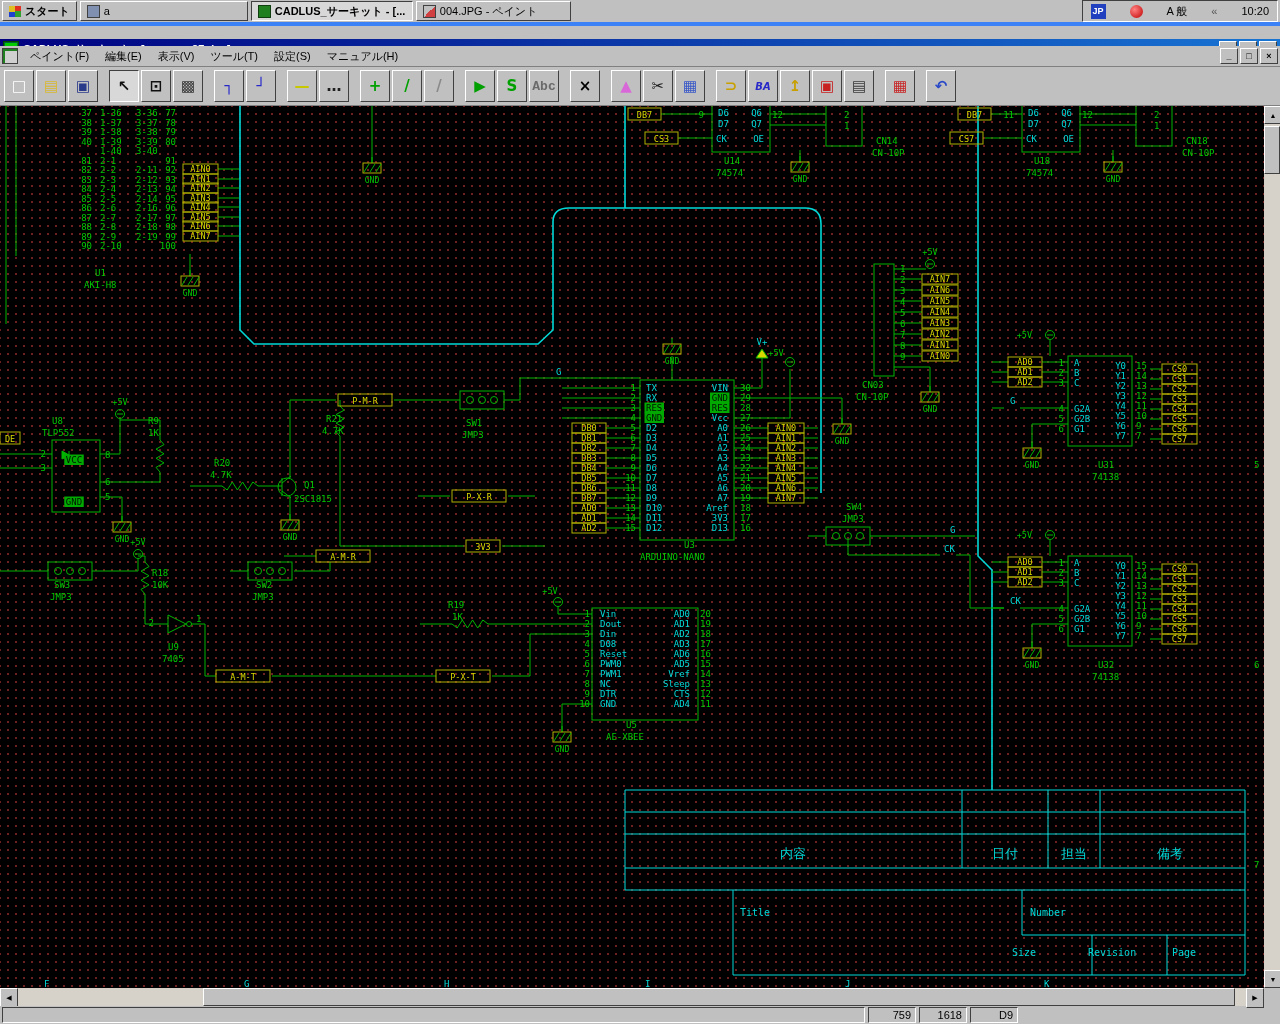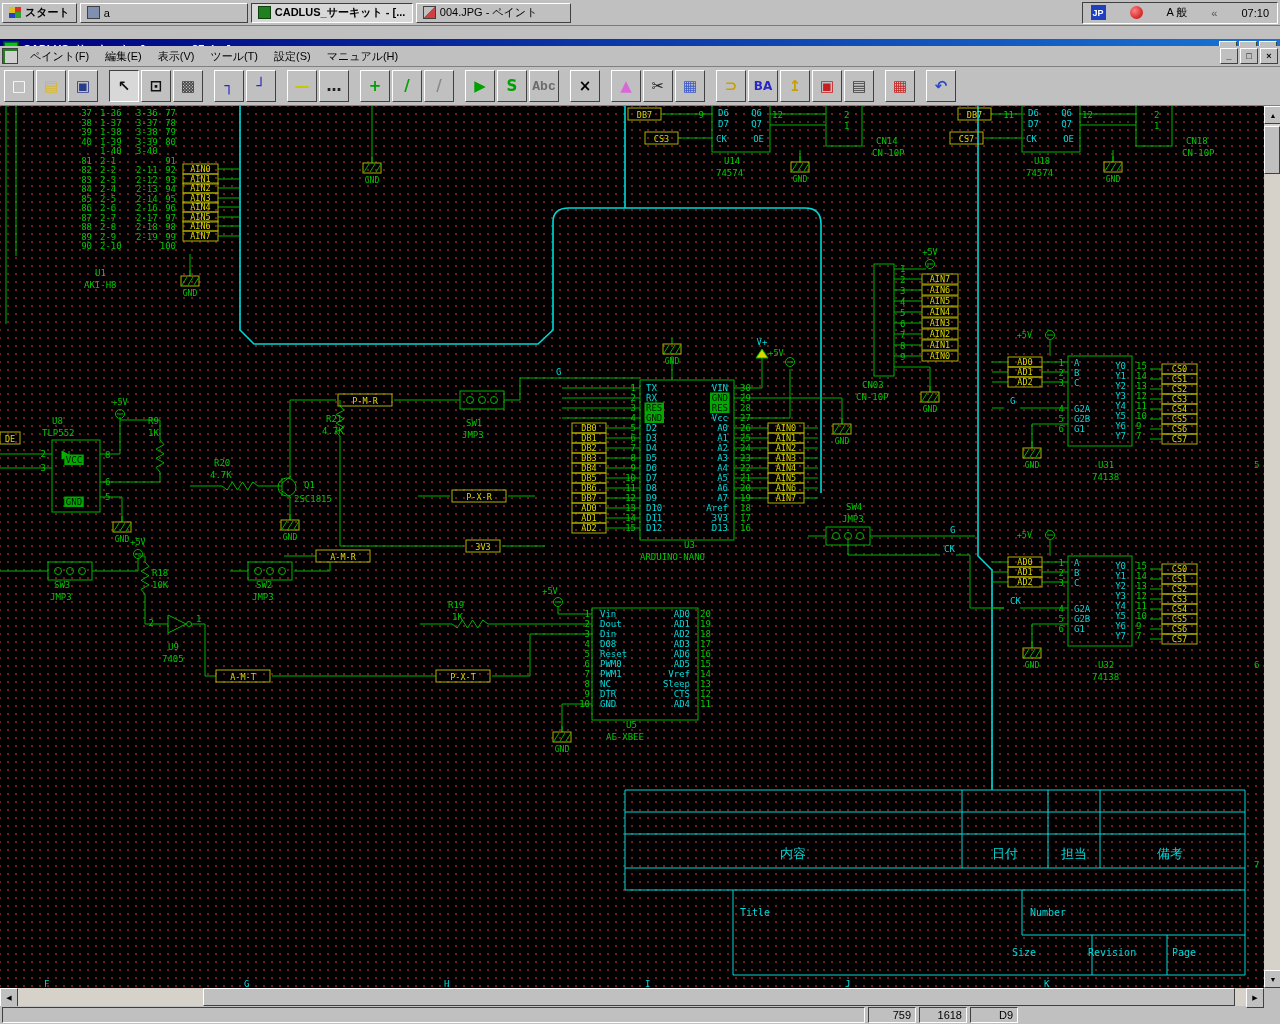--- a/index.html
+++ b/index.html
@@ -2,21 +2,21 @@
 <html><head>
 <meta charset="utf-8">
 <style>
   html,body{margin:0;padding:0}
   body{width:1280px;height:1024px;overflow:hidden;background:#c0c0c0;
        font-family:"Liberation Sans",sans-serif;font-size:11px;position:relative}
   .raised{border:1px solid;border-color:#ffffff #404040 #404040 #ffffff;background:#c0c0c0}
   .sunken{border:1px solid;border-color:#404040 #ffffff #ffffff #404040;background:#c0c0c0}
   
   #taskbar{position:absolute;top:0;left:0;width:1280px;height:26px;background:#c0c0c0;
-           border-bottom:1px solid #3b82f6;display:flex;align-items:center;gap:3px;
+           border-bottom:4px solid #3b82f6;display:flex;align-items:center;gap:3px;
            padding:2px 2px;box-sizing:border-box;z-index:50}
   .taskbtn{height:20px;display:flex;align-items:center;gap:4px;padding:0 6px;font-size:11px;
            white-space:nowrap;overflow:hidden;cursor:default}
   #start-btn{font-weight:bold}
   .winflag{width:12px;height:11px;display:inline-block;
            background:conic-gradient(#e03020 0 25%,#30a030 0 50%,#2040d0 0 75%,#e0c020 0)}
   .tico{width:11px;height:11px;display:inline-block}
   .task-a .tico{background:#8090b0;border:1px solid #404040}
   .task-cad .tico{background:#208020;border:1px solid #104010}
   .task-paint .tico{background:linear-gradient(135deg,#c0c0c0 50%,#d04040 50%);border:1px solid #404040}
@@ -91,21 +91,21 @@
   </button>
   <button class="raised taskbtn task-paint" style="width:155px;justify-content:flex-start">
     <span class="tico"></span>
     <span>004.JPG - ペイント</span>
   </button>
   <div id="tray" class="sunken">
     <span class="jpbadge">JP</span>
     <span class="reddot"></span>
     <span>A 般</span>
     <span style="color:#555">«</span>
-    <span>07:10</span>
+    <span>10:20</span>
   </div>
 </div>
 
 <div id="titlebar">
   <span class="appicon"></span>
   <span>CADLUS_サーキット - [nagasm_37.drw]</span>
   <span class="wbtns">
     <span class="wbtn raised">_</span>
     <span class="wbtn raised">□</span>
     <span class="wbtn raised">×</span>
@@ -185,21 +185,21 @@
     <div class="tbtn raised">
       <span style="color: rgb(32, 32, 32);">✂</span>
     </div>
     <div class="tbtn raised">
       <span style="color: rgb(56, 88, 200);">▦</span>
     </div>
     <div class="tbtn raised" style="margin-left: 9px;">
       <span style="color: rgb(200, 160, 0);">⊃</span>
     </div>
     <div class="tbtn raised">
-      <span style="color: rgb(40, 40, 200); font-size: 12px;">BA</span>
+      <span style="color: rgb(40, 40, 200); font-size: 10px; font-style: italic;">BA</span>
     </div>
     <div class="tbtn raised">
       <span style="color: rgb(200, 160, 0);">↥</span>
     </div>
     <div class="tbtn raised">
       <span style="color: rgb(200, 32, 32);">▣</span>
     </div>
     <div class="tbtn raised">
       <span style="color: rgb(58, 58, 58);">▤</span>
     </div>

